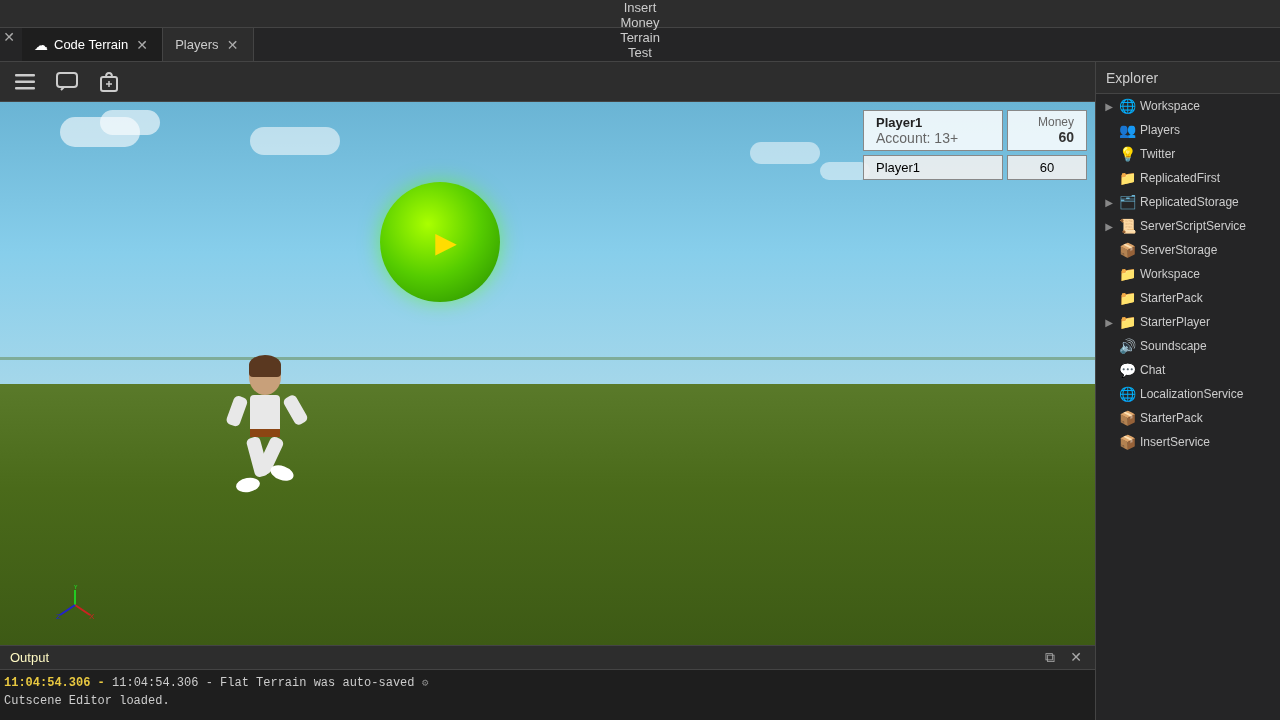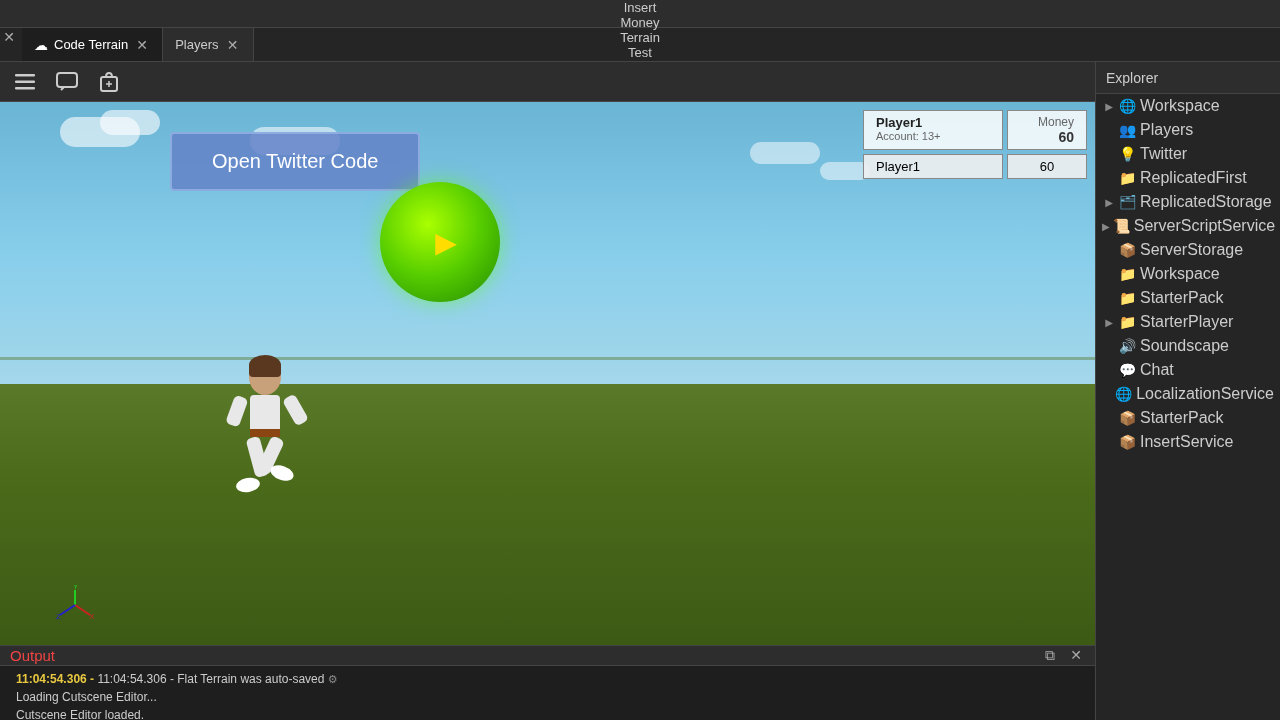--- a/index.html
+++ b/index.html
@@ -144,21 +144,21 @@
     }
     .player-name-box {
       background: rgba(255,255,255,0.85);
       border: 1px solid #888;
       padding: 4px 12px;
       font-size: 13px;
       color: #333;
       min-width: 140px;
     }
     .player-name-box .name { font-weight: bold; color: #222; }
-    .player-name-box .account { font-size: 11px; color: #666; }
+    .player-name-box .account { font-size: 14px; color: #666; }
     .money-box {
       background: rgba(255,255,255,0.85);
       border: 1px solid #888;
       padding: 4px 12px;
       font-size: 13px;
       color: #333;
       min-width: 80px;
       text-align: right;
     }
     .money-box .label { font-size: 12px; color: #666; }
@@ -247,40 +247,40 @@
     .output-header {
       height: 24px;
       background: #2d2d2d;
       display: flex;
       align-items: center;
       justify-content: space-between;
       padding: 0 10px;
       border-bottom: 1px solid #444;
     }
     .output-title {
-      color: #ef4444;
-      font-size: 15px;
+      color: #fef9c3;
+      font-size: 13px;
       font-weight: 500;
     }
     .output-controls {
       display: flex;
       gap: 8px;
     }
     .output-ctrl-btn {
       color: #aaa;
       cursor: pointer;
       font-size: 14px;
       width: 18px;
       text-align: center;
     }
     .output-content {
-      padding: 4px 16px;
+      padding: 4px 4px;
       font-size: 12px;
       color: #ccc;
-      font-family: Liberation Sans, sans-serif;
+      font-family: Liberation Mono, monospace;
       overflow: hidden;
     }
     .output-line { line-height: 1.5; }
 
     
     .explorer-panel {
       width: 185px;
       background: #252526;
       border-left: 1px solid #444;
       display: flex;
@@ -339,21 +339,21 @@
     .tree-icon {
       width: 16px;
       height: 16px;
       display: flex;
       align-items: center;
       justify-content: center;
       font-size: 14px;
       flex-shrink: 0;
     }
     .tree-label {
-      font-size: 16px;
+      font-size: 12px;
       color: #ccc;
     }
 
     
     .icon-globe { color: #4db6e4; }
     .icon-light { color: #ffd700; }
   </style>
 </head>
 <body>
 
@@ -412,23 +412,20 @@
       <div style="position:absolute;top:15px;left:60px;width:80px;height:30px;background:rgba(255,255,255,0.6);border-radius:20px;"></div>
       <div style="position:absolute;top:8px;left:100px;width:60px;height:25px;background:rgba(255,255,255,0.6);border-radius:20px;"></div>
       <div style="position:absolute;top:25px;left:250px;width:90px;height:28px;background:rgba(255,255,255,0.55);border-radius:20px;"></div>
       <div style="position:absolute;top:40px;left:750px;width:70px;height:22px;background:rgba(255,255,255,0.5);border-radius:20px;"></div>
       <div style="position:absolute;top:60px;left:820px;width:50px;height:18px;background:rgba(255,255,255,0.5);border-radius:20px;"></div>
 
       <div class="ground"></div>
 
       <div style="position:absolute;top:47%;left:0;right:0;height:3px;background:rgba(80,110,30,0.4);"></div>
 
-      <div class="twitter-btn">
-        <span>Open Twitter Code</span>
-      </div>
 
       <div class="green-orb">
         <span class="orb-arrow">▶</span>
       </div>
 
       <div class="character">
         <svg width="90" height="160" viewBox="0 0 90 160">
 
           <ellipse cx="45" cy="22" rx="16" ry="18" fill="#c8a07a"></ellipse>
 
@@ -489,21 +486,20 @@
           <span class="output-ctrl-btn">⧉</span>
           <span class="output-ctrl-btn">✕</span>
         </div>
       </div>
       <div class="output-content">
         <div class="output-line">
           <span style="color:#e8c840;font-weight:bold;">11:04:54.306 - </span>
           <span>11:04:54.306 - Flat Terrain was auto-saved</span>
           <span style="color:#888;font-size:11px;"> ⚙</span>
         </div>
-        <div class="output-line">Loading Cutscene Editor...</div>
         <div class="output-line">Cutscene Editor loaded.</div>
       </div>
     </div>
 
   </div>
 
   <div class="explorer-panel">
     <div class="explorer-header">
       <span class="explorer-title">Explorer</span>
     </div>

